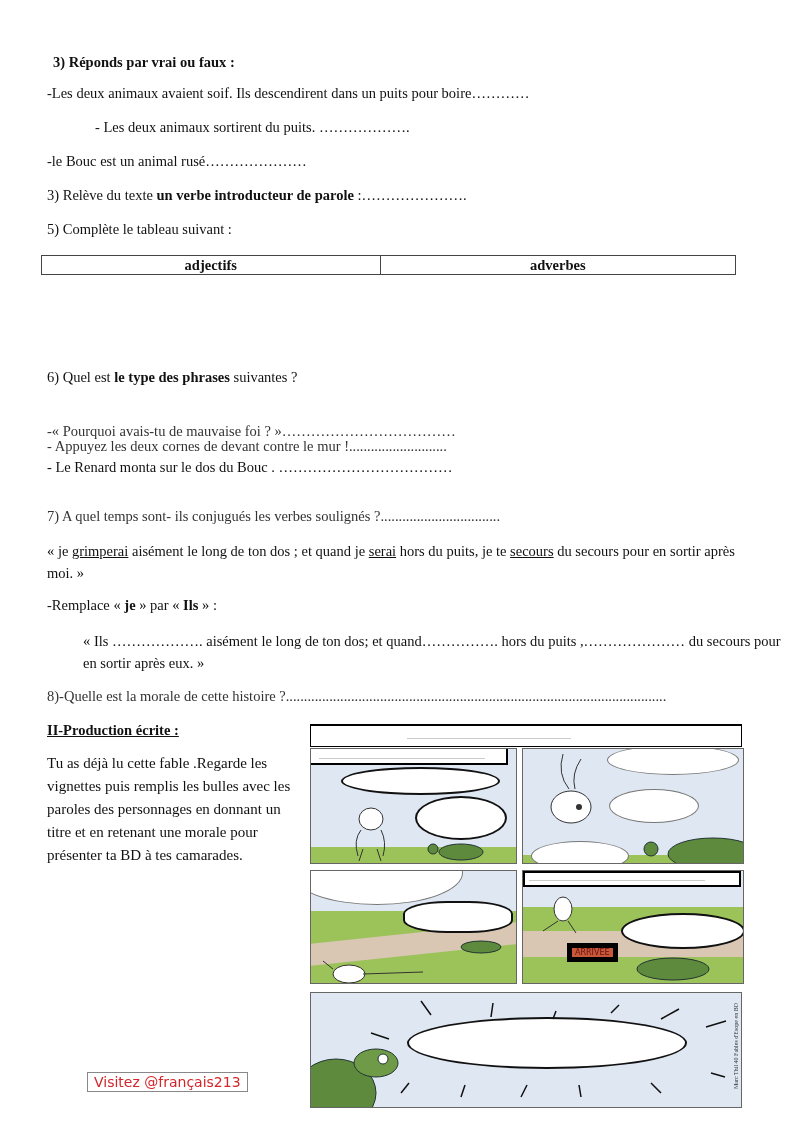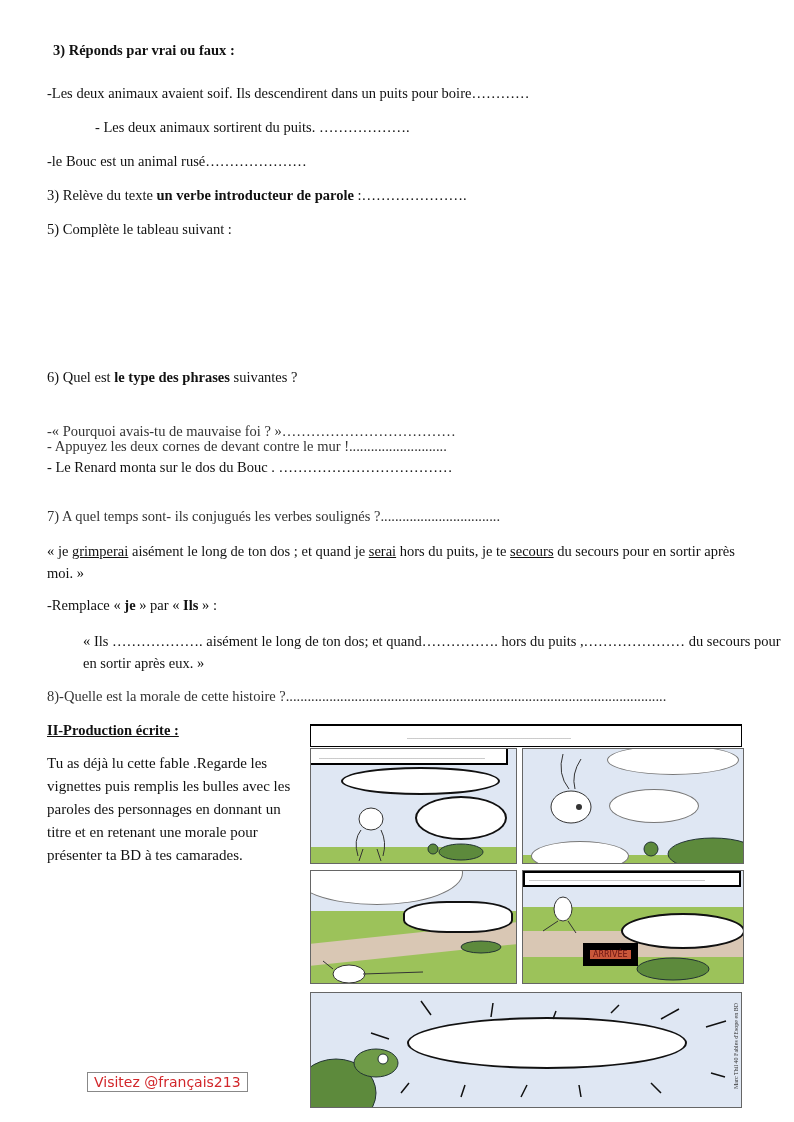--- a/index.html
+++ b/index.html
@@ -24,32 +24,36 @@
   .bubble.thin{border:1.5px solid #777;}
   .grass{position:absolute;left:0;right:0;background:#9cc25a;}
   .path{position:absolute;background:#d9c7b4;}
   .visit{position:absolute;left:87px;top:1072px;border:1px solid #888;padding:1px 6px;
          color:#d2262a;font-family:"DejaVu Sans","Liberation Sans",sans-serif;font-size:14px;}
   svg{position:absolute;}
 </style>
 </head>
 <body>
 
-<div class="line b" style="left:53px;top:42px;">3) Réponds par vrai ou faux :</div>
+<div class="line b" style="left:53px;top:54px;">3) Réponds par vrai ou faux :</div>
 <div class="line" style="top:85px;">-Les deux animaux avaient soif. Ils descendirent  dans un puits pour boire…………</div>
 <div class="line" style="top:119px;margin-left:48px;">- Les deux animaux sortirent  du puits. ……………….</div>
 <div class="line" style="top:153px;">-le Bouc est un animal rusé…………………</div>
 
 <div class="line" style="top:187px;">
   <span>3)   Relève du texte </span><span class="b">un verbe introducteur de parole</span><span> :………………….</span>
 </div>
 
 <div class="line" style="top:221px;">5)   Complète le tableau suivant :</div>
 <table class="tab">
   <tbody>
+      <tr>
+    <th>adjectifs</th>
+    <th>adverbes</th>
+  </tr>
 </tbody>
   </table>
 
 <div class="line" style="top:369px;">
   <span>6) Quel est </span><span class="b">le type des phrases</span><span> suivantes ?</span>
 </div>
 <div class="line grey" style="top:403px;margin-top:20px;">-« Pourquoi avais-tu de mauvaise foi ? »………………………………</div>
 <div class="line grey" style="top:438px;">- Appuyez les deux cornes de devant contre le mur !...........................</div>
 <div class="line" style="top:459px;text-align:right;">- Le Renard monta  sur le dos du Bouc . ………………………………</div>
 
@@ -114,21 +118,21 @@
     </svg>
   </div>
 
   <div class="panel sky" style="left:212px;top:146px;width:220px;height:112px;">
     <div class="grass" style="top:36px;bottom:0;"></div>
     <div class="path" style="left:0;top:60px;width:220px;height:26px;"></div>
     <div class="titlebox" style="left:0;top:0;width:214px;height:12px;border-width:2px;">
       <span class="dots" style="left:4px;top:1px;">........................................................................................</span>
     </div>
     <div class="bubble" style="left:98px;top:42px;width:120px;height:32px;"></div>
-    <div style="position:absolute;left:60px;top:72px;background:#c9573a;color:#611;border:7px solid #000000;font-family:'DejaVu Sans',sans-serif;font-size:8px;padding:0 3px;">ARRIVÉE</div>
+    <div style="position:absolute;left:44px;top:72px;background:#c9573a;color:#611;border:5px solid #000000;font-family:'DejaVu Sans',sans-serif;font-size:8px;padding:0 3px;">ARRIVÉE</div>
     <svg width="220" height="112" style="left:0;top:0">
       <ellipse cx="40" cy="38" rx="9" ry="12" fill="#fff" stroke="#333"></ellipse>
       <path d="M35 50 l-15 10 M45 50 l8 12" fill="none" stroke="#333"></path>
       <ellipse cx="150" cy="98" rx="36" ry="11" fill="#5d8a3c" stroke="#233"></ellipse>
     </svg>
   </div>
 
   <div class="panel sky" style="left:0;top:268px;width:430px;height:114px;">
     <div class="bubble" style="left:96px;top:24px;width:276px;height:48px;"></div>
     <svg width="430" height="114" style="left:0;top:0">

